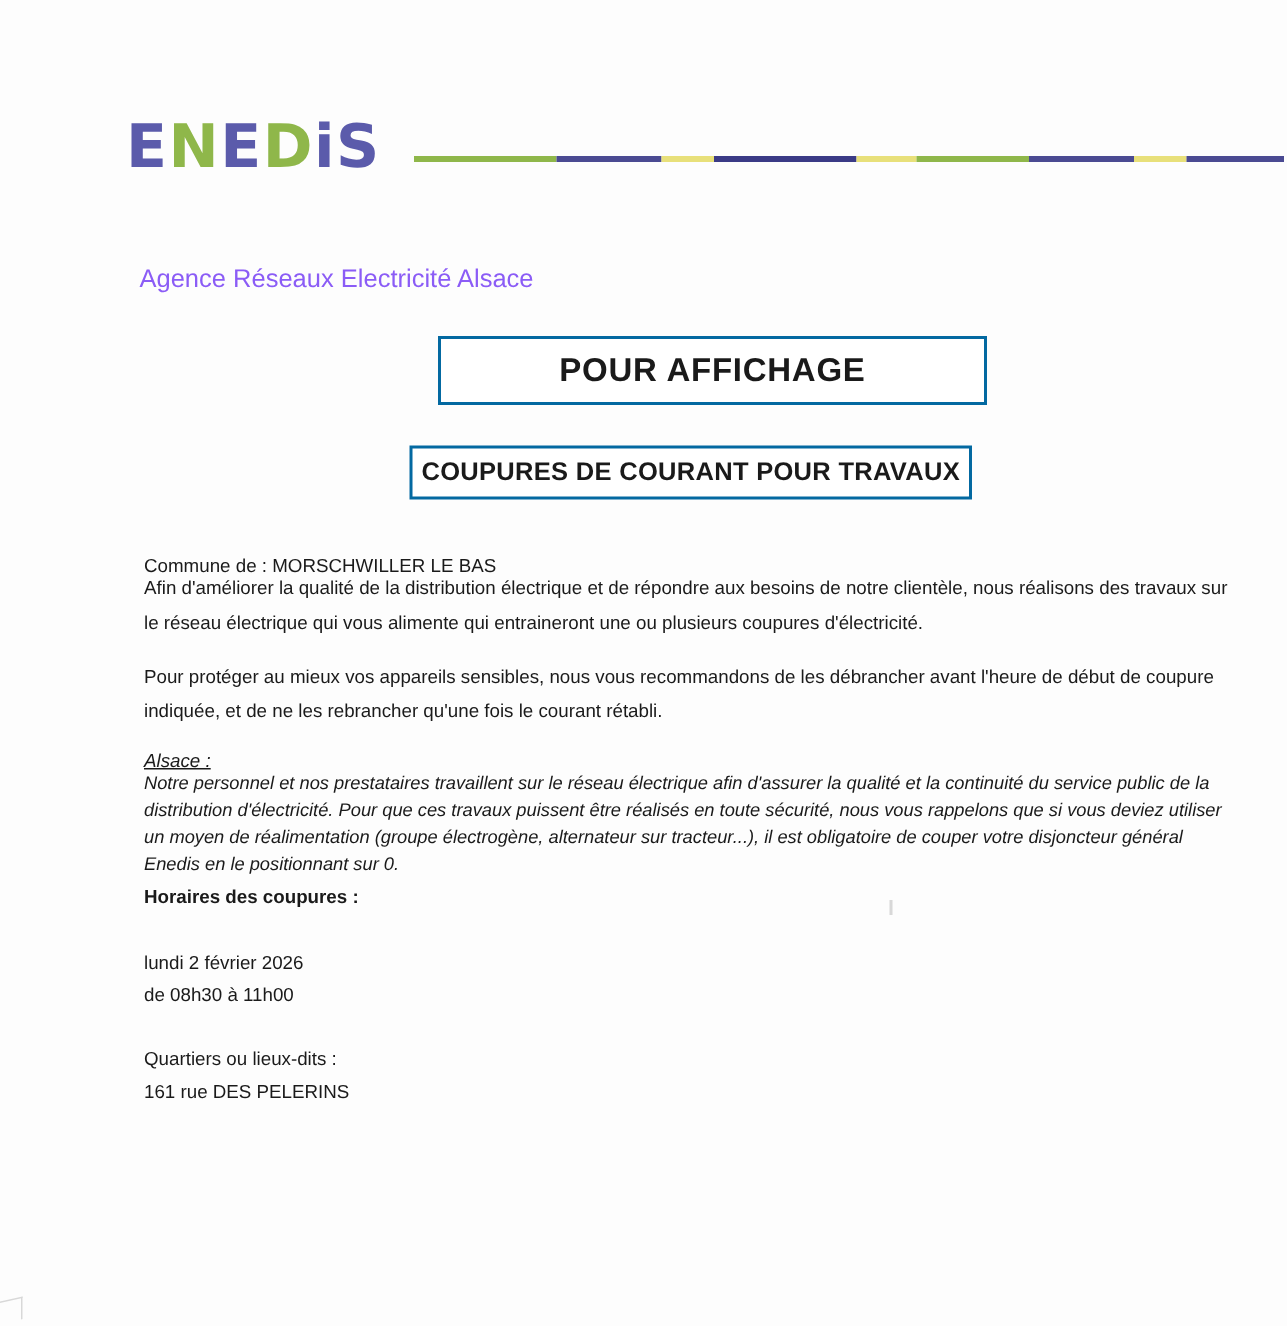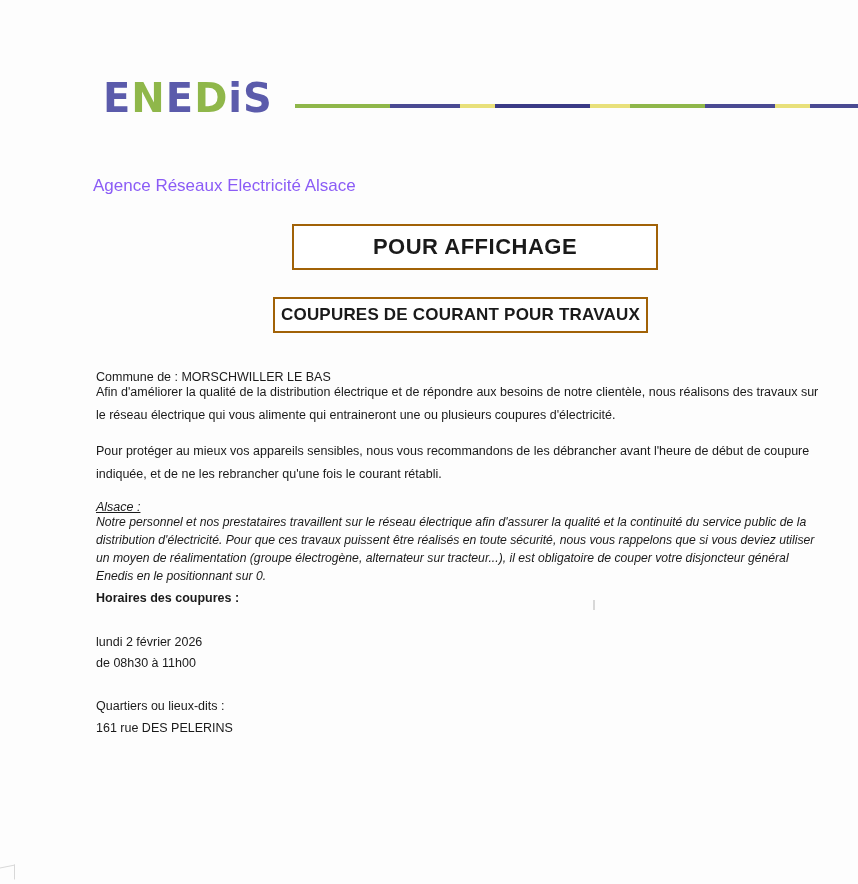--- a/index.html
+++ b/index.html
@@ -22,21 +22,20 @@
     background: #fdfdfd;
   }
 
   
   .header {
     position: absolute;
     top: 40px;
     left: 0;
     width: 739px;
     height: 60px;
-    margin-left: 19px;
   }
 
   .logo {
     position: absolute;
     left: 84px;
     top: 38px;
     font-size: 40px;
     font-weight: 700;
     letter-spacing: 1px;
     line-height: 1;
@@ -63,21 +62,21 @@
   .agency {
     position: absolute;
     left: 93px;
     top: 176px;
     font-size: 17px;
     color: #8b5cf6;
   }
 
   .box-title {
     position: absolute;
-    border: 2px solid #a16207;
+    border: 2px solid #0369a1;
     box-sizing: border-box;
     display: flex;
     align-items: center;
     justify-content: center;
     font-weight: 700;
     background: #fff;
   }
 
   .box-affichage {
     left: 292px;

